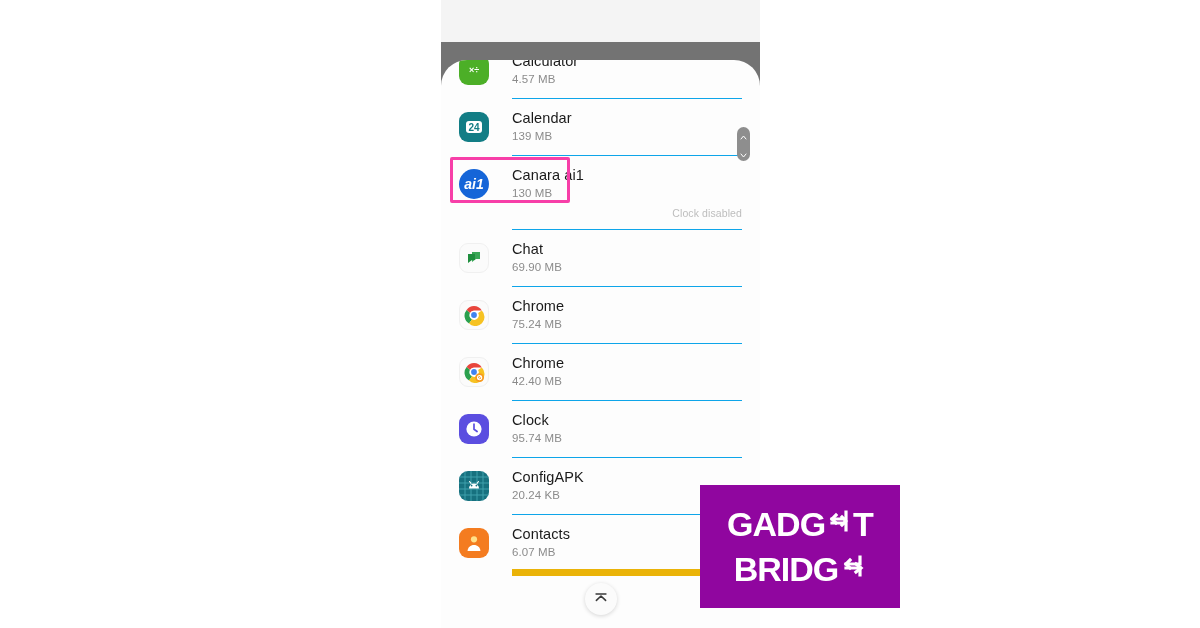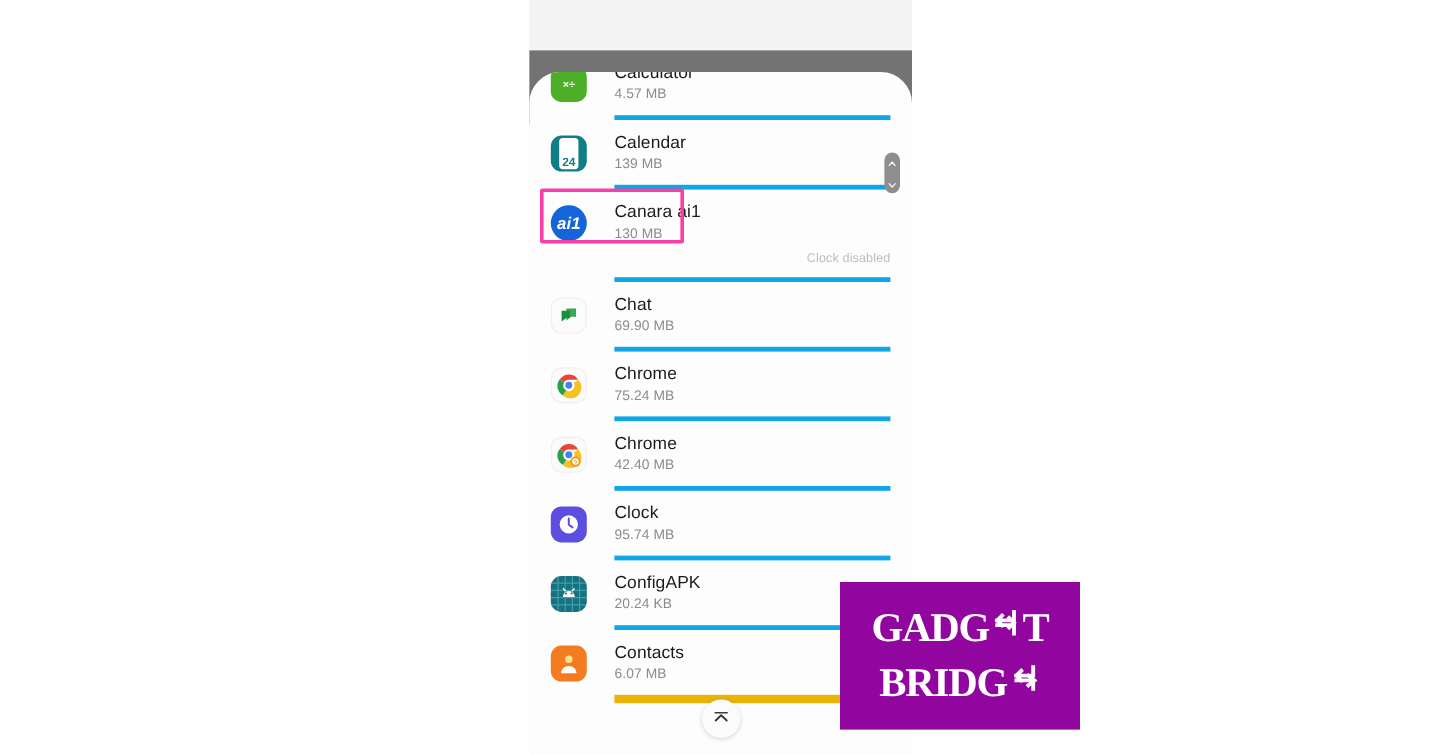--- a/index.html
+++ b/index.html
@@ -102,21 +102,21 @@
   .row-icon {
     width: 30px; height: 30px;
     flex: 0 0 auto;
     margin-top: 2px;
     position: relative;
   }
   .row-body {
     flex: 1 1 auto;
     margin-left: 23px;
     padding-bottom: 9px;
-    border-bottom: 4px solid #0ea5e9;
+    border-bottom: 1px solid #0ea5e9;
     min-height: 46px;
     box-sizing: border-box;
   }
   .row:last-child .row-body { border-bottom: 7px solid #eab308; }
   .row-name {
     font-size: 14.5px;
     color: #1a1a1a;
     line-height: 17px;
     letter-spacing: .1px;
   }
@@ -210,21 +210,21 @@
     display: flex;
     flex-direction: column;
     align-items: center;
     justify-content: center;
     user-select: none;
   }
   .wm-line {
     display: flex;
     align-items: center;
     color: #ffffff;
-    font-family: Liberation Serif, serif;
+    font-family: Liberation Sans, sans-serif;
     font-weight: bold;
     font-size: 34px;
     line-height: 38px;
     letter-spacing: -1px;
   }
   .wm-line.second { margin-top: 7px; }
 </style>
 </head>
 <body>
 
@@ -275,21 +275,21 @@
           </div>
           <div class="row-body">
             <div class="row-name">Calculator</div>
             <div class="row-size">4.57 MB</div>
           </div>
         </div>
 
         <div class="row">
           <div class="row-icon">
             <div class="sq ic-calendar">
-              <span style="background:#ffffff;color:#127d85;border-radius:3px;padding:16px 2px 1px 2px;line-height:9px;">24</span>
+              <span style="background:#ffffff;color:#127d85;border-radius:3px;padding:2px 2px 1px 2px;line-height:9px;">24</span>
             </div>
           </div>
           <div class="row-body">
             <div class="row-name">Calendar</div>
             <div class="row-size">139 MB</div>
           </div>
         </div>
 
 
         <div class="row">

